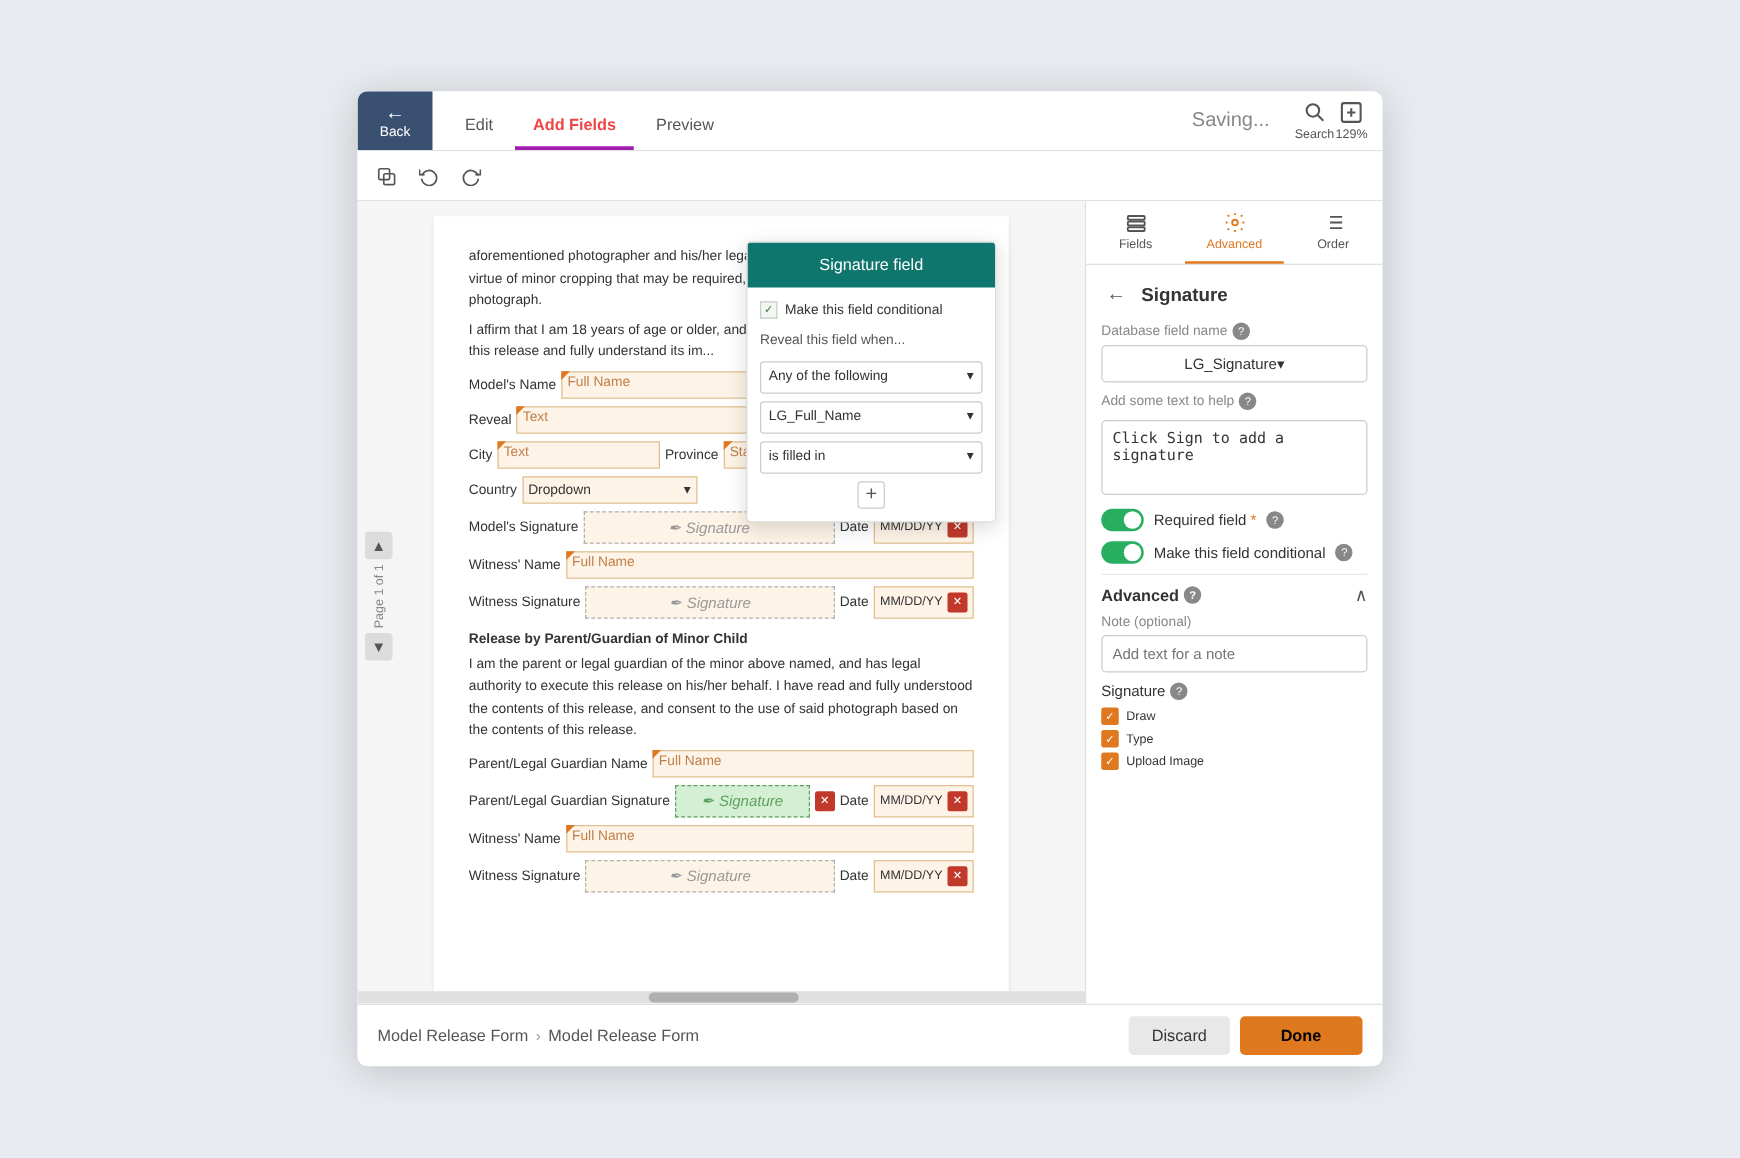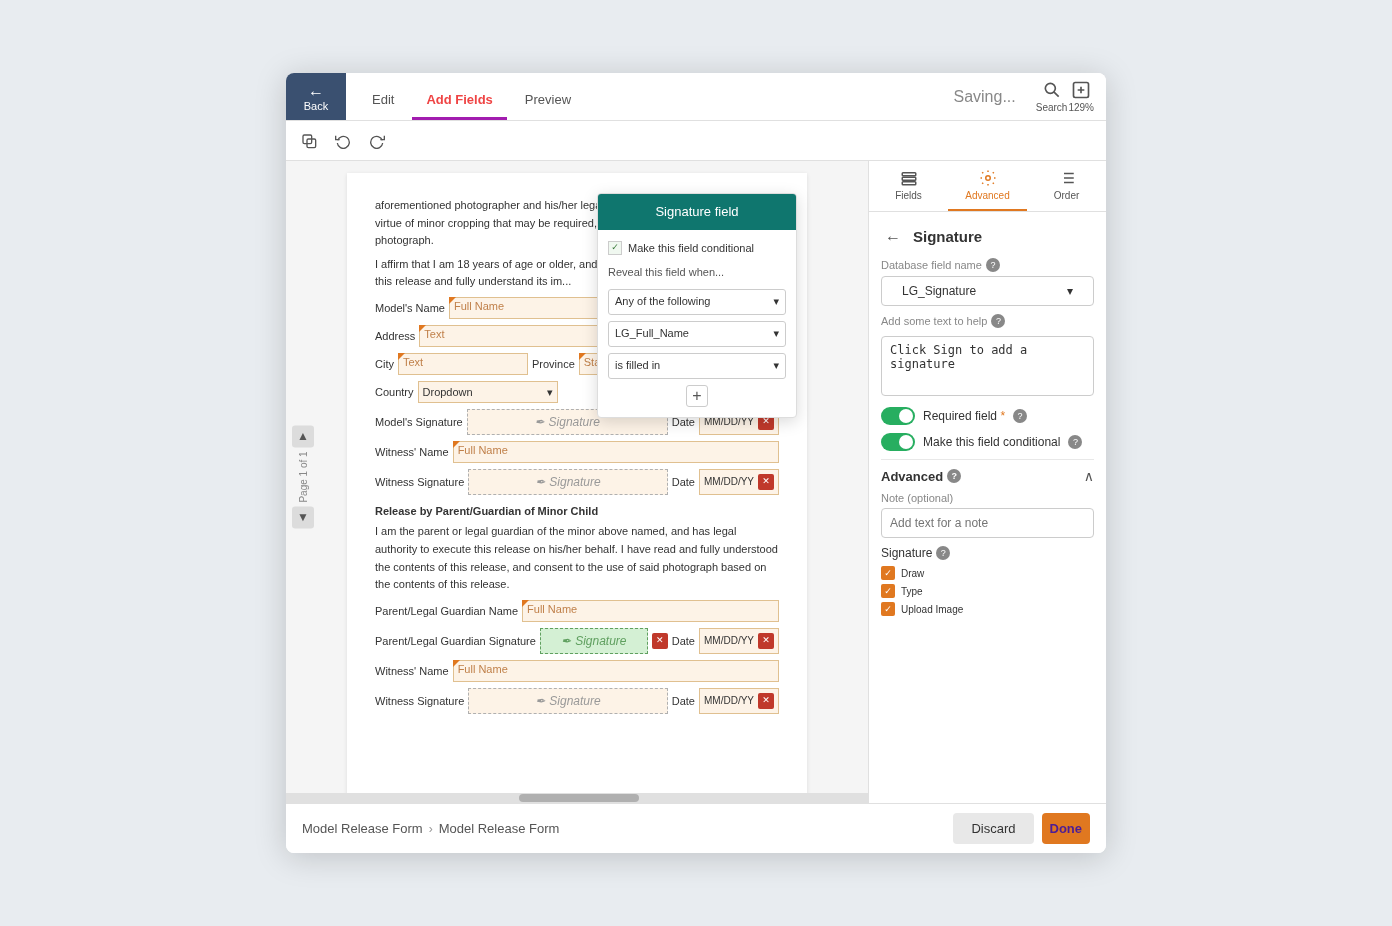--- a/index.html
+++ b/index.html
@@ -349,21 +349,21 @@
       height: 30px;
       border: 1px solid #ccc;
       border-radius: 4px;
       padding: 0 20px;
       font-size: 12px;
       color: #333;
       background: #fff;
       appearance: none;
       display: flex;
       align-items: center;
-      justify-content: space-between;
+      justify-content: center;
       cursor: pointer;
     }
     .help-textarea {
       width: 100%;
       min-height: 60px;
       border: 1px solid #ccc;
       border-radius: 4px;
       padding: 6px 8px;
       font-size: 12px;
       color: #333;
@@ -476,24 +476,24 @@
       background: #e8e8e8;
       color: #333;
       border: none;
       border-radius: 4px;
       padding: 8px 18px;
       font-size: 13px;
       cursor: pointer;
     }
     .done-btn {
       background: #e07820;
-      color: #4c1d95;
+      color: #000000;
       border: none;
       border-radius: 4px;
-      padding: 8px 8px;
+      padding: 8px 33px;
       font-size: 13px;
       cursor: pointer;
       font-weight: 600;
     }
     
     .popup-overlay {
       position: absolute;
       top: 20px;
       left: 250px;
       z-index: 10;
@@ -651,21 +651,21 @@
 
           <div class="form-row">
             <span class="form-label">Model's Name</span>
             <div class="field-wrap">
               <div class="red-corner"></div>
               <div class="field-input" style="color:#c0804a;">Full Name</div>
             </div>
           </div>
 
           <div class="form-row">
-            <span class="form-label">Address</span>
+            <span class="form-label">Reveal</span>
             <div class="field-wrap">
               <div class="red-corner"></div>
               <div class="field-input" style="color:#c0804a;">Text</div>
             </div>
           </div>
 
           <div class="form-row">
             <span class="form-label">City</span>
             <div class="field-wrap" style="max-width:130px;">
               <div class="red-corner"></div>

